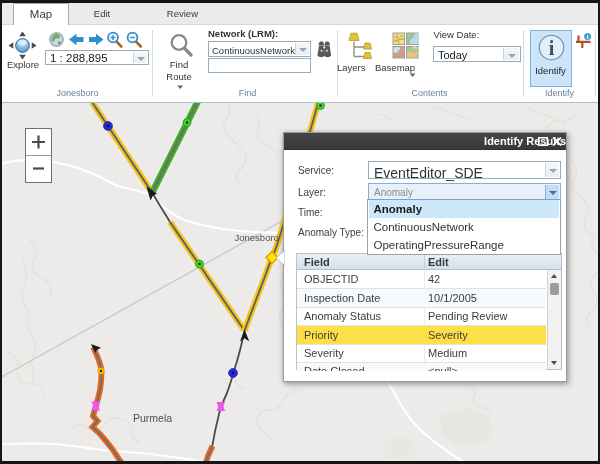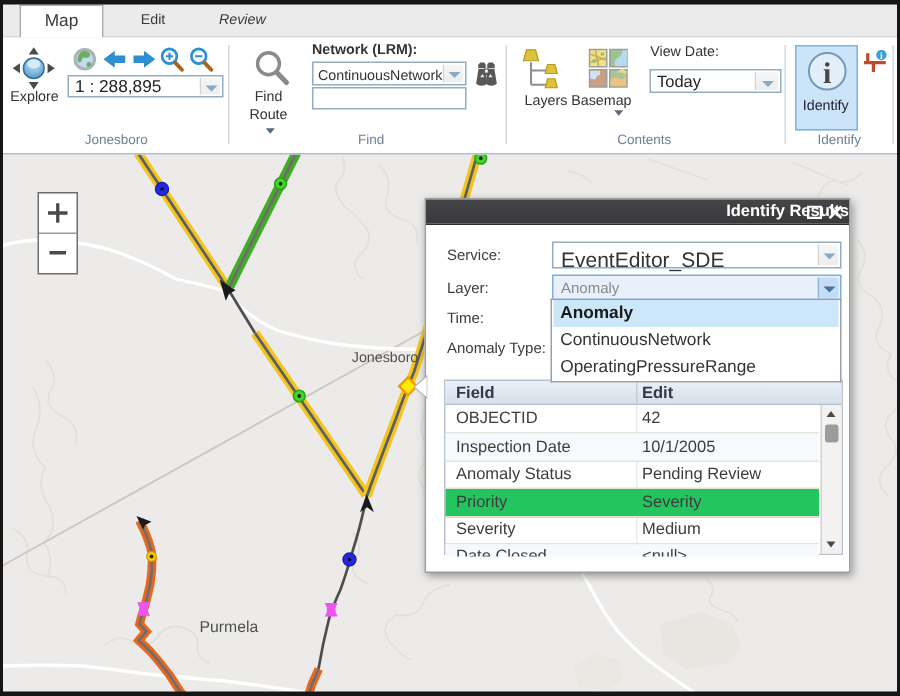--- a/index.html
+++ b/index.html
@@ -126,21 +126,21 @@
 <svg class="abs" style="left:24px;top:127px;z-index:4" width="29" height="57" viewBox="0 0 29 57">
   <rect x="1.5" y="1.5" width="26" height="54" fill="#ffffff" stroke="#6e6e6e" stroke-width="1"></rect>
   <line x1="2" y1="28.5" x2="27.5" y2="28.5" stroke="#9a9a9a" stroke-width="1"></line>
   <path d="M8,15 H21 M14.5,8.5 V21.5" stroke="#4a4a4a" stroke-width="2.2" fill="none"></path>
   <path d="M9,41.5 H20" stroke="#4a4a4a" stroke-width="2.2" fill="none"></path>
 </svg>
 
 <div id="tabbar" class="abs">
   <div id="tab-map" class="abs">Map</div>
   <div class="tabtxt abs" style="left:78px;width:44px;text-align:center;">Edit</div>
-  <div class="tabtxt abs" style="left:144px;width:52px;text-align:left;font-style:italic;">Review</div>
+  <div class="tabtxt abs" style="left:144px;width:52px;text-align:right;">Review</div>
 </div>
 
 <div id="ribbon" class="abs">
 
   <div class="vsep abs" style="left:150px"></div>
   <div class="vsep abs" style="left:335px"></div>
   <div class="vsep abs" style="left:521px"></div>
   <div class="vsep abs" style="left:593px"></div>
   <div class="glabel abs" style="left:38px;width:75px">Jonesboro</div>
   <div class="glabel abs" style="left:208px;width:75px">Find</div>
@@ -214,22 +214,22 @@
     <path d="M408,19 q-1,-4 2,-5.5 q2,-1 2.5,-3 l0.5,-2 h3 v10.5 z" fill="#b9d9ee"></path>
     <path d="M391.5,27.5 l3.5,0.5 1,-2.5 2,-0.5 v-2.8 h-6.5 z" fill="#cfe3f0"></path>
     <path d="M405,28 q2.5,-2 5,-1 q2.5,1.2 4,0 l1.5,-1.5 v7 h-10.5 z" fill="#eec27e"></path>
     <path d="M409,24 q2,-1.5 4,-0.5 l2.5,1 v-2 l-2,-1.5 q-2.5,-0.5 -4.5,3z" fill="#eed88a"></path>
 
     <path d="M407.5,48.5 h6 l-3,3.6 z" fill="#5a6a7a"></path>
   </svg>
 
   <div class="rlabel abs" style="left:1px;top:34px;width:40px;text-align:center;">Explore</div>
   <div class="rlabel abs" style="left:158px;top:34px;width:38px;text-align:center;line-height:12px">Find<br>Route</div>
-  <div class="rlabel abs" style="left:335px;top:37px;width:54px;text-align:center;">Layers</div>
-  <div class="rlabel abs" style="left:359px;top:37px;width:60px;text-align:right;">Basemap</div>
+  <div class="rlabel abs" style="left:335px;top:37px;width:54px;text-align:left;">Layers</div>
+  <div class="rlabel abs" style="left:373px;top:37px;width:60px;text-align:left;">Basemap</div>
 
   <div class="combo" style="left:43px;top:25px;width:104px;height:14.5px">
     <div class="ctext" style="top:1px;font-size:11.5px;color:#222">1 : 288,895</div>
     <div class="cbtn">
           <div class="tri-d" style="left:3px;top:5px"></div>
         </div>
   </div>
 
   <div class="rlabel abs" style="left:206px;top:2.5px;font-weight:bold;">Network (LRM):</div>
   <div class="combo" style="left:205.5px;top:16px;width:103px;height:15.5px">
@@ -301,21 +301,21 @@
           <span class="tv">42</span>
         </div>
     <div class="trow" style="top:34.5px;background:#f7fafd">
           <span class="tf">Inspection Date</span>
           <span class="tv">10/1/2005</span>
         </div>
     <div class="trow" style="top:53px">
           <span class="tf">Anomaly Status</span>
           <span class="tv">Pending Review</span>
         </div>
-    <div class="trow" style="top:71.5px;background:#22c55e">
+    <div class="trow" style="top:71.5px;background:#fde047">
           <span class="tf">Priority</span>
           <span class="tv">Severity</span>
         </div>
     <div class="trow" style="top:90px">
           <span class="tf">Severity</span>
           <span class="tv">Medium</span>
         </div>
     <div class="trow" style="top:108.5px;height:8.5px;border-bottom:none;overflow:hidden;background:#f7fafd">
           <span class="tf" style="top:2px">Date Closed</span>
           <span class="tv" style="top:2px">&lt;null&gt;</span>

